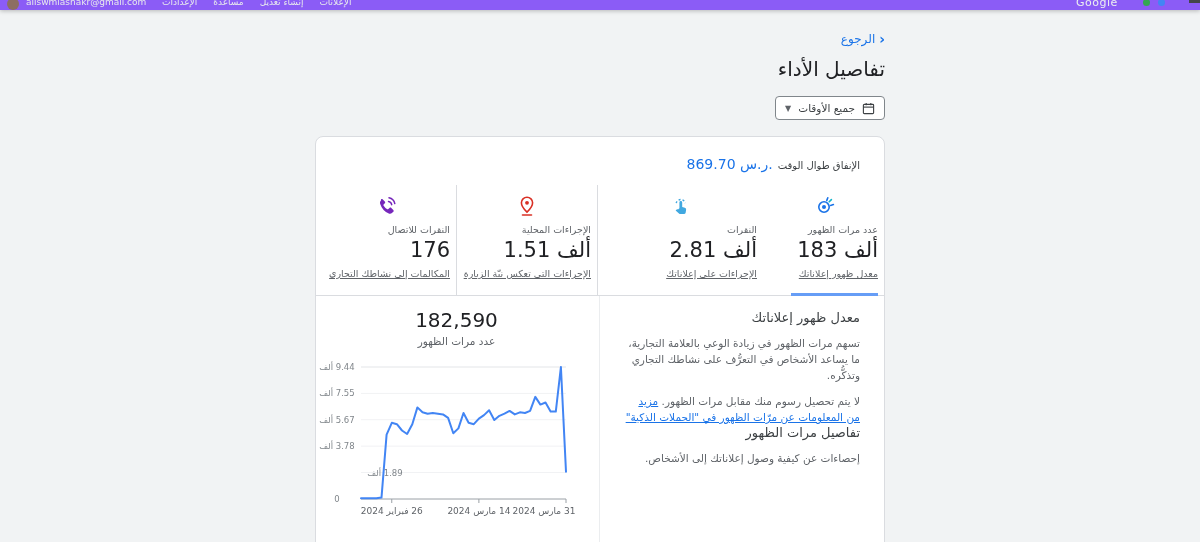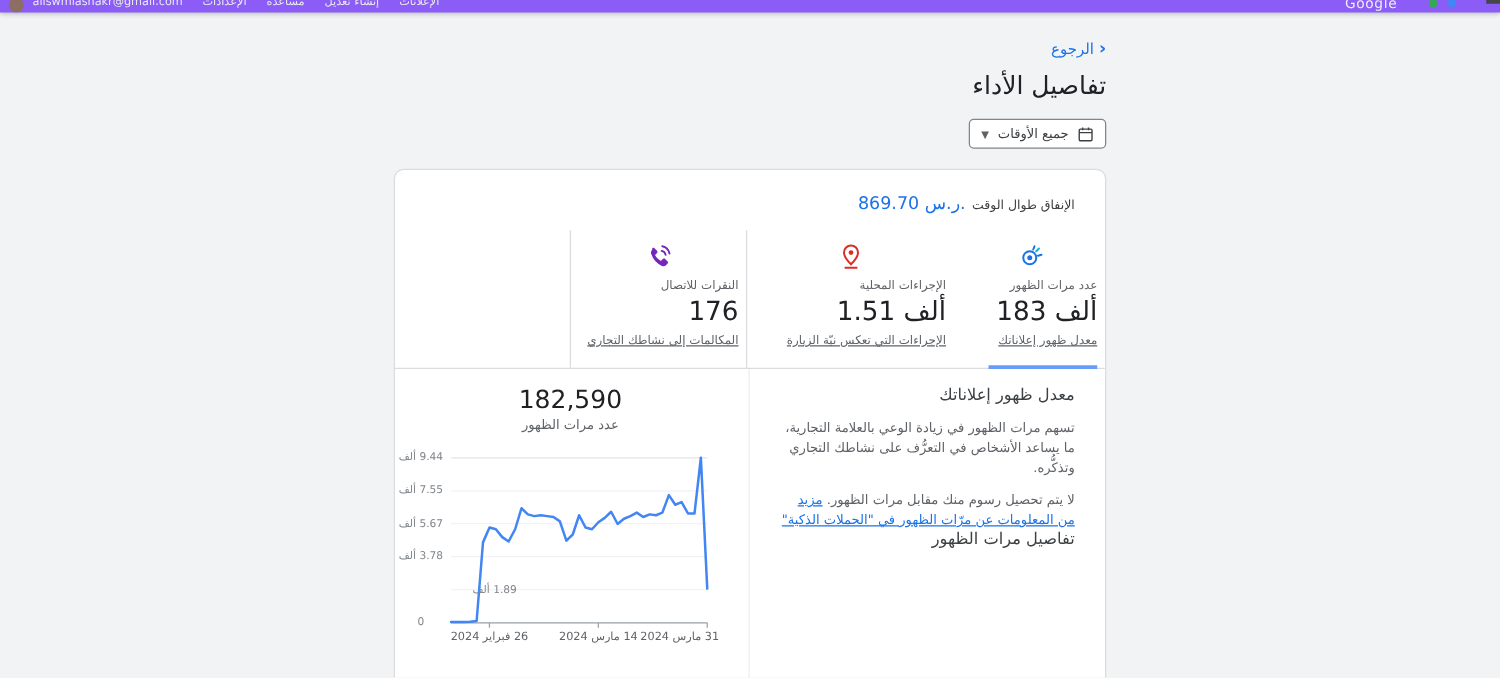--- a/index.html
+++ b/index.html
@@ -117,20 +117,31 @@
             <line x1="17.6" y1="10.4" x2="20.4" y2="9.6" stroke="#1a73e8" stroke-width="1.6" stroke-linecap="round"></line>
             <line x1="13.8" y1="5.4" x2="14.8" y2="2.8" stroke="#1a73e8" stroke-width="1.6" stroke-linecap="round"></line>
           </svg>
         </div>
         <div class="m-label">عدد مرات الظهور</div>
         <div class="m-value" dir="ltr">183 ألف</div>
         <div class="m-sub">معدل ظهور إعلاناتك</div>
         <div class="m-underline"></div>
       </div>
 
+      <div class="metric">
+        <div class="m-icon">
+          <svg width="21" height="21" viewBox="0 0 21 21">
+            <path d="M6.2 7.2 A4.6 4.6 0 0 1 15.2 7.2" fill="none" stroke="#41a8e0" stroke-width="1.4" stroke-dasharray="2 2"></path>
+            <path d="M9.4 12.2 V6.4 a1.4 1.4 0 0 1 2.8 0 v4.6 l2.6 .8 c .9 .3 1.4 1.1 1.3 2 l -.4 2.6 a1.9 1.9 0 0 1 -1.9 1.6 h -3.4 a1.9 1.9 0 0 1 -1.4 -.6 L 5.6 14.6 l .9 -.9 c .4 -.4 1 -.5 1.5 -.2 z" fill="#41a8e0"></path>
+          </svg>
+        </div>
+        <div class="m-label">النقرات</div>
+        <div class="m-value" dir="ltr">2.81 ألف</div>
+        <div class="m-sub">الإجراءات على إعلاناتك</div>
+      </div>
 
       <div class="metric">
         <div class="m-icon">
           <svg width="20" height="22" viewBox="0 0 20 22">
             <path d="M10 2.2 a5.6 5.6 0 0 1 5.6 5.6 c0 4 -5.6 9.4 -5.6 9.4 S4.4 11.8 4.4 7.8 A5.6 5.6 0 0 1 10 2.2 z" fill="none" stroke="#d93025" stroke-width="1.6"></path>
             <circle cx="10" cy="7.8" r="1.9" fill="#d93025"></circle>
             <path d="M5.5 20 h9" stroke="#d93025" stroke-width="1.6" stroke-linecap="round"></path>
           </svg>
         </div>
         <div class="m-label">الإجراءات المحلية</div>
@@ -152,41 +163,42 @@
       </div>
     </div>
 
     <div class="bottom">
 
       <div class="info-pane">
         <div class="info-h">معدل ظهور إعلاناتك</div>
         <div class="info-p">تسهم مرات الظهور في زيادة الوعي بالعلامة التجارية، ما يساعد الأشخاص في التعرُّف على نشاطك التجاري وتذكُّره.</div>
         <div class="info-p"><span>لا يتم تحصيل رسوم منك مقابل مرات الظهور. </span><span class="info-link">مزيد من المعلومات عن مرّات الظهور في "الحملات الذكية"</span></div>
         <div class="info-h2">تفاصيل مرات الظهور</div>
+        <div class="info-sub">إحصاءات عن كيفية وصول إعلاناتك إلى الأشخاص.</div>
 
       </div>
 
       <div class="chart-pane">
         <div class="chart-total" dir="ltr">182,590</div>
         <div class="chart-total-lbl">عدد مرات الظهور</div>
         <div class="chartbox" id="chartbox">
             <svg width="285" height="172">
               <line x1="47" x2="252" y1="119.57203389830508" y2="119.57203389830508" stroke="#f1f2f4" stroke-width="1"></line>
               <line x1="47" x2="252" y1="93.14406779661017" y2="93.14406779661017" stroke="#f1f2f4" stroke-width="1"></line>
               <line x1="47" x2="252" y1="66.71610169491525" y2="66.71610169491525" stroke="#f1f2f4" stroke-width="1"></line>
               <line x1="47" x2="252" y1="40.427966101694906" y2="40.427966101694906" stroke="#f1f2f4" stroke-width="1"></line>
               <line x1="47" x2="252" y1="14" y2="14" stroke="#e3e5e8" stroke-width="1"></line>
               <line x1="47" x2="252" y1="146" y2="146" stroke="#9aa0a6" stroke-width="1"></line>
               <line x1="77.75" x2="77.75" y1="146" y2="150" stroke="#9aa0a6" stroke-width="1"></line>
               <line x1="164.875" x2="164.875" y1="146" y2="150" stroke="#9aa0a6" stroke-width="1"></line>
               <line x1="252" x2="252" y1="146" y2="150" stroke="#9aa0a6" stroke-width="1"></line>
               <polyline points="47.0,145.3 52.1,145.3 57.3,145.3 62.4,145.2 67.5,144.6 72.6,81.7 77.8,69.8 82.9,71.2 88.0,77.5 93.1,81.0 98.3,71.2 103.4,54.4 108.5,59.3 113.6,60.7 118.8,60.0 123.9,60.7 129.0,61.4 134.1,64.9 139.3,80.3 144.4,75.4 149.5,60.0 154.6,69.8 159.8,71.2 164.9,65.6 170.0,62.1 175.1,57.2 180.3,67.0 185.4,62.8 190.5,60.7 195.6,57.9 200.8,61.4 205.9,59.3 211.0,60.0 216.1,57.9 221.3,43.9 226.4,51.6 231.5,49.5 236.6,58.6 241.8,58.6 246.9,14.0 252.0,118.7" fill="none" stroke="#4285f4" stroke-width="2" stroke-linejoin="round" stroke-linecap="round"></polyline>
             </svg>
             <span class="ylab" style="left: 2px; top: 141px;">0</span>
-            <span class="ylab" style="left: 18px; top: 114.572px; padding-left: 43px;">1.89 ألف</span>
+            <span class="ylab" style="left: 7px; top: 114.572px; padding-left: 43px;">1.89 ألف</span>
             <span class="ylab" style="left: 2px; top: 88.1441px;">3.78 ألف</span>
             <span class="ylab" style="left: 2px; top: 61.7161px;">5.67 ألف</span>
             <span class="ylab" style="left: 2px; top: 35.428px;">7.55 ألف</span>
             <span class="ylab" style="left: 2px; top: 9px;">9.44 ألف</span>
             <span class="xlab" style="left: 77.75px; top: 153px; transform: translateX(-50%);">26 فبراير 2024</span>
             <span class="xlab" style="left: 164.875px; top: 153px; transform: translateX(-50%);">14 مارس 2024</span>
             <span class="xlab" style="left: 252px; top: 153px; transform: translateX(-85%);">31 مارس 2024</span>
           </div>
       </div>
 

